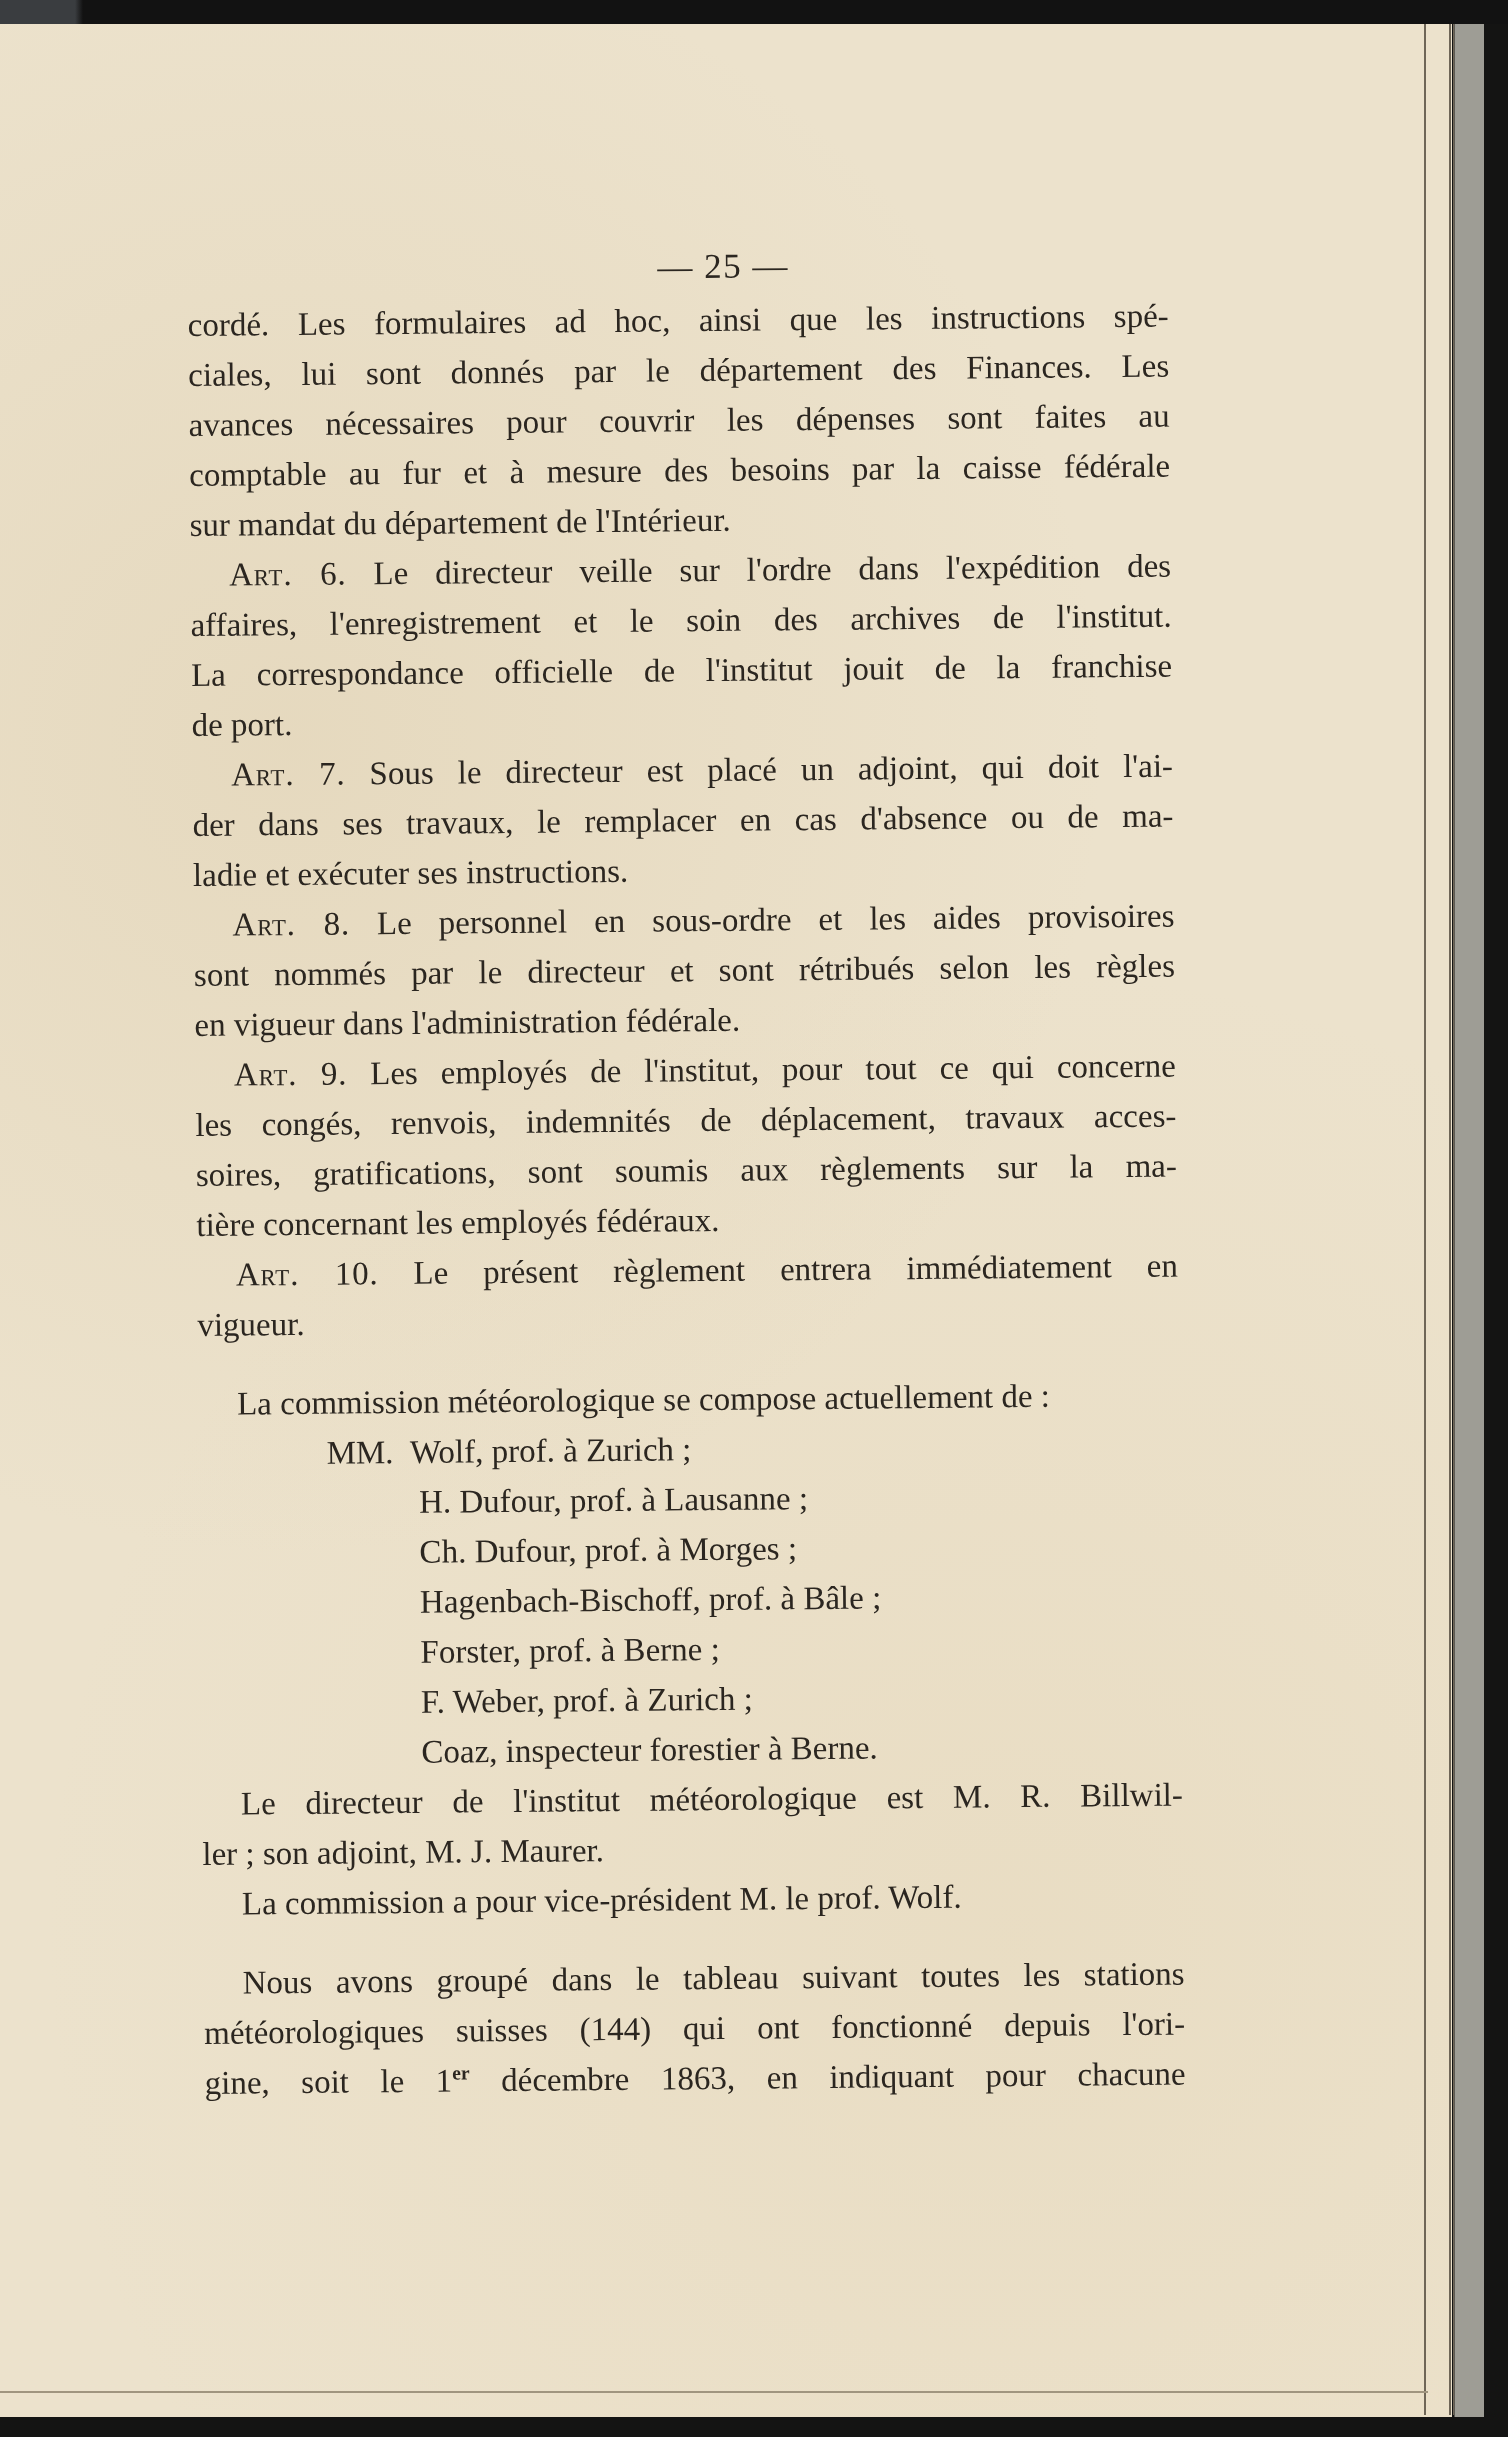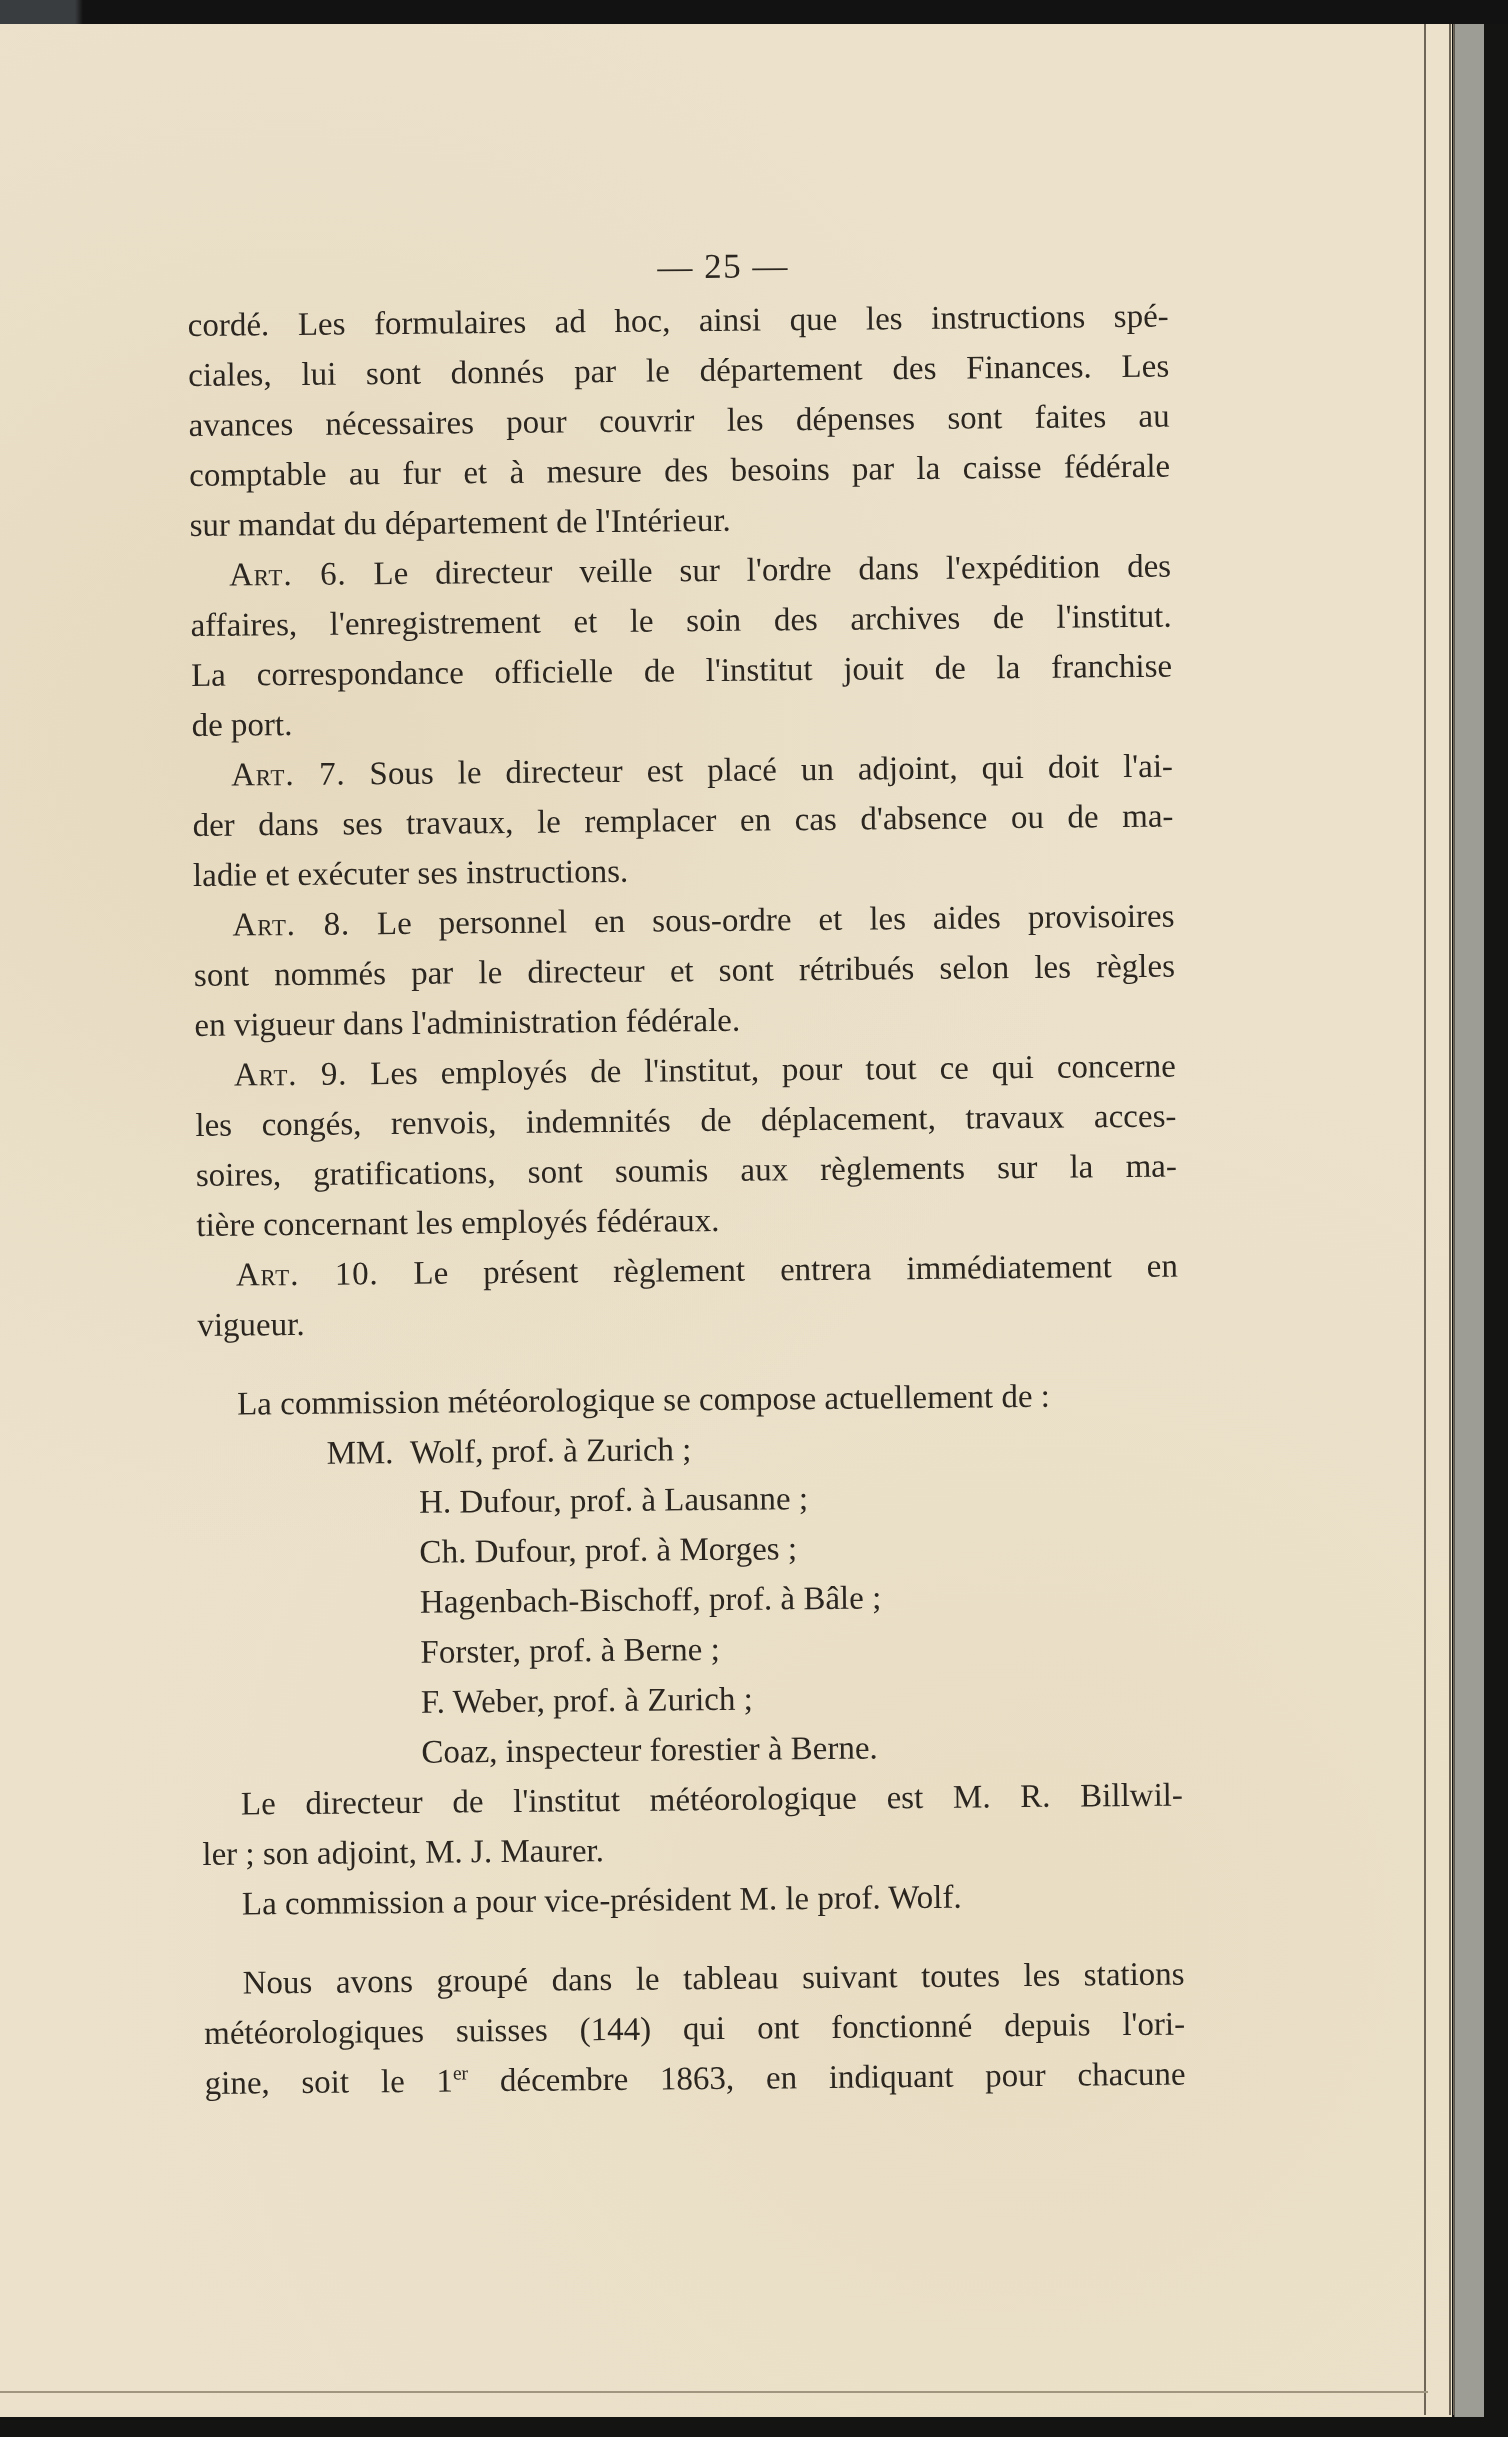--- a/index.html
+++ b/index.html
@@ -45,21 +45,21 @@
       letter-spacing: 1.5px; margin-bottom: 6px; line-height: 45px;
     }
     .line { white-space: nowrap; display: block; text-align: justify; text-align-last: justify; }
     .line.last { text-align-last: left; }
     .indent { padding-left: 39px; }
     .art-label { font-variant: small-caps; letter-spacing: 0.8px; }
     .gap { height: 29px; }
     .members { padding-left: 128px; }
     .members .line { text-align-last: left; }
     .members .sub { padding-left: 92px; }
-    sup { font-size: 19.6px; line-height: 0; }
+    sup { font-size: 19.6px; line-height: 0; font-weight: bold; }
   </style>
 </head>
 <body>
 
 <div class="top-band"></div>
 <div class="page"></div>
 <div class="rule r1"></div>
 <div class="rule r2"></div>
 <div class="rule r3"></div>
 <div class="edge-gray"></div>

